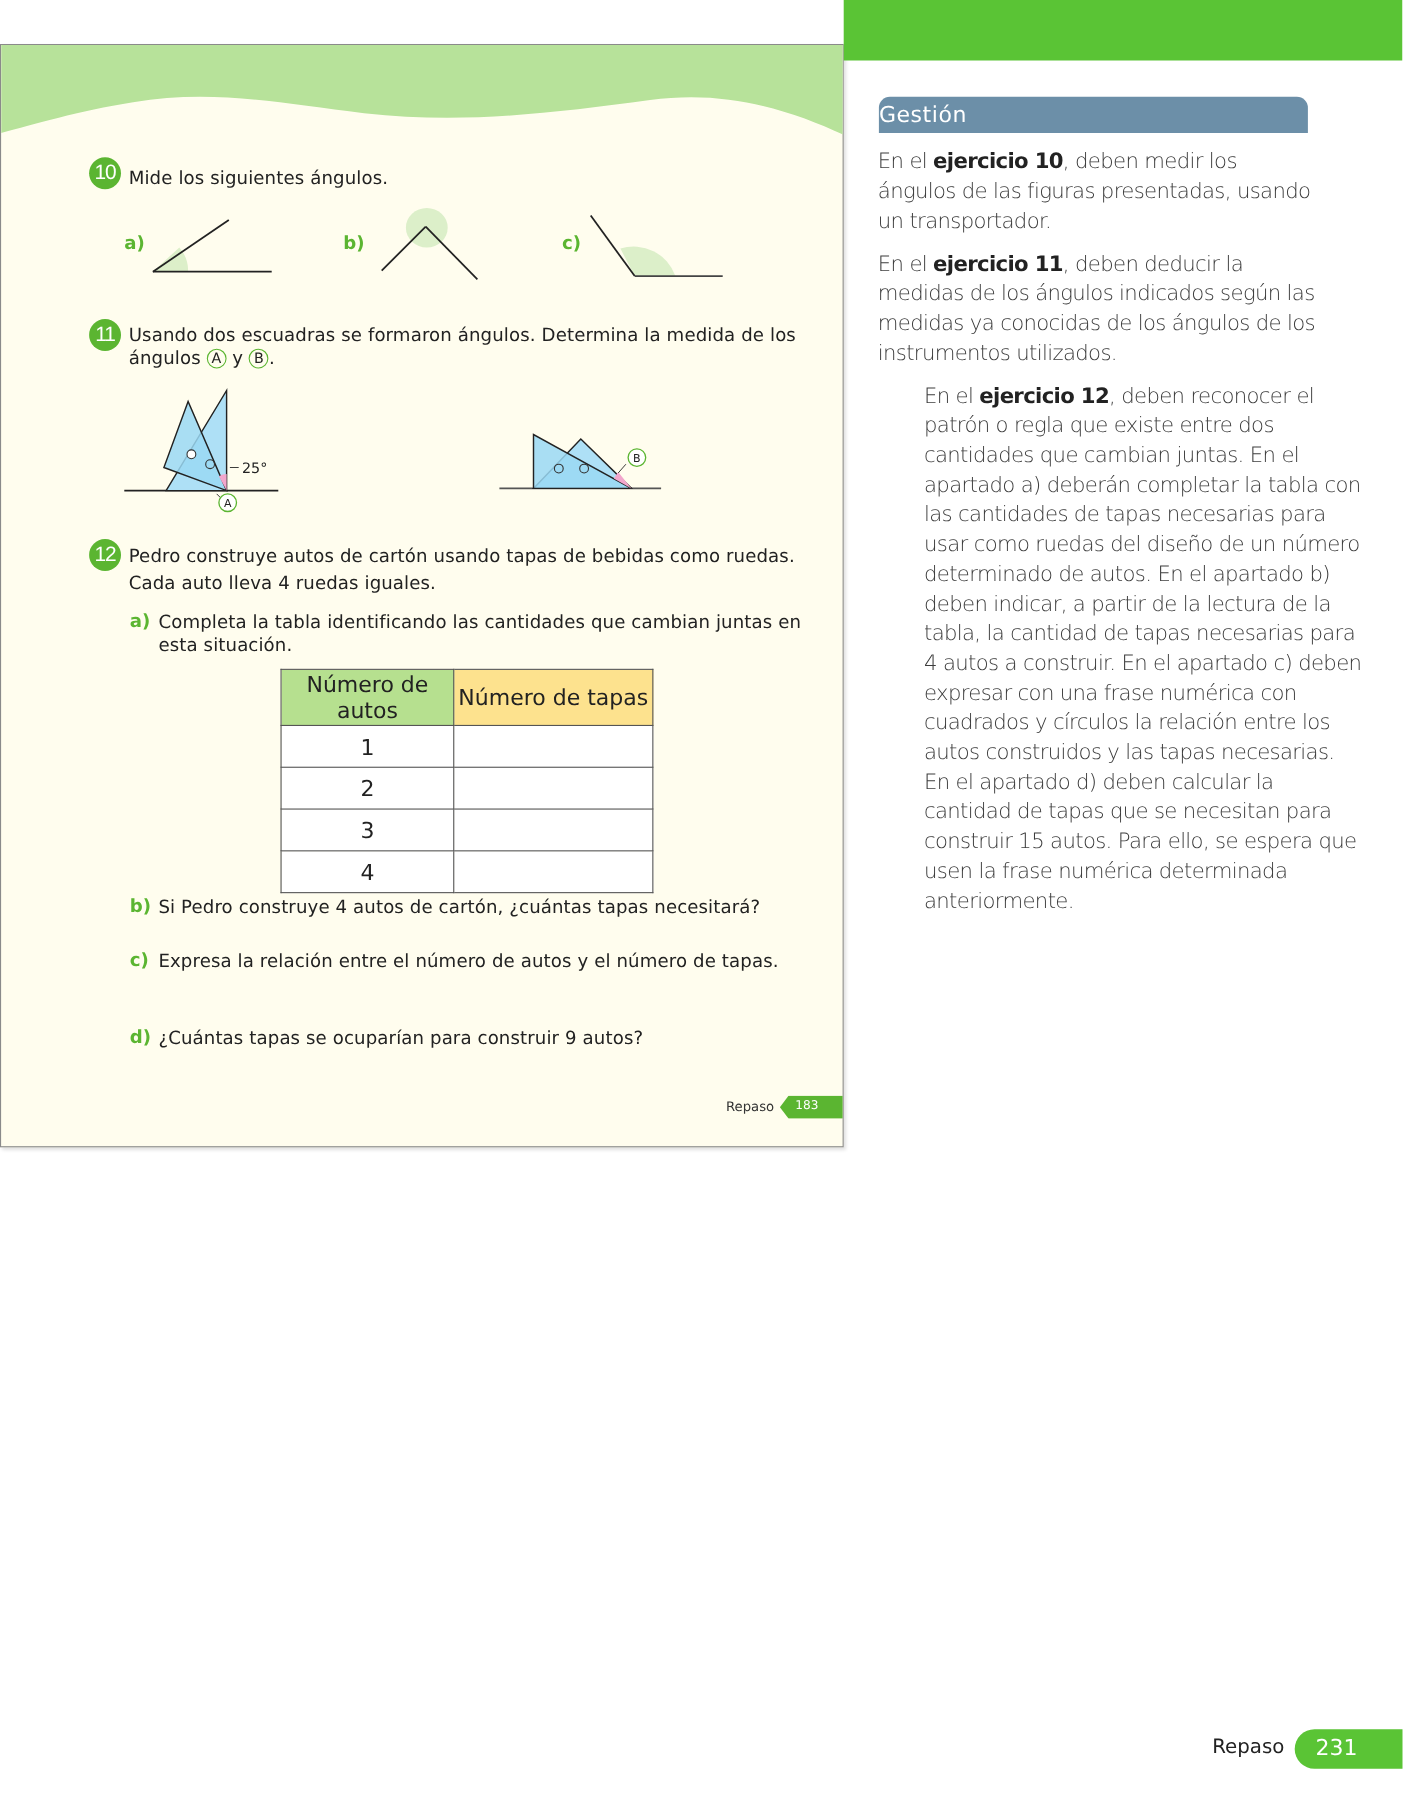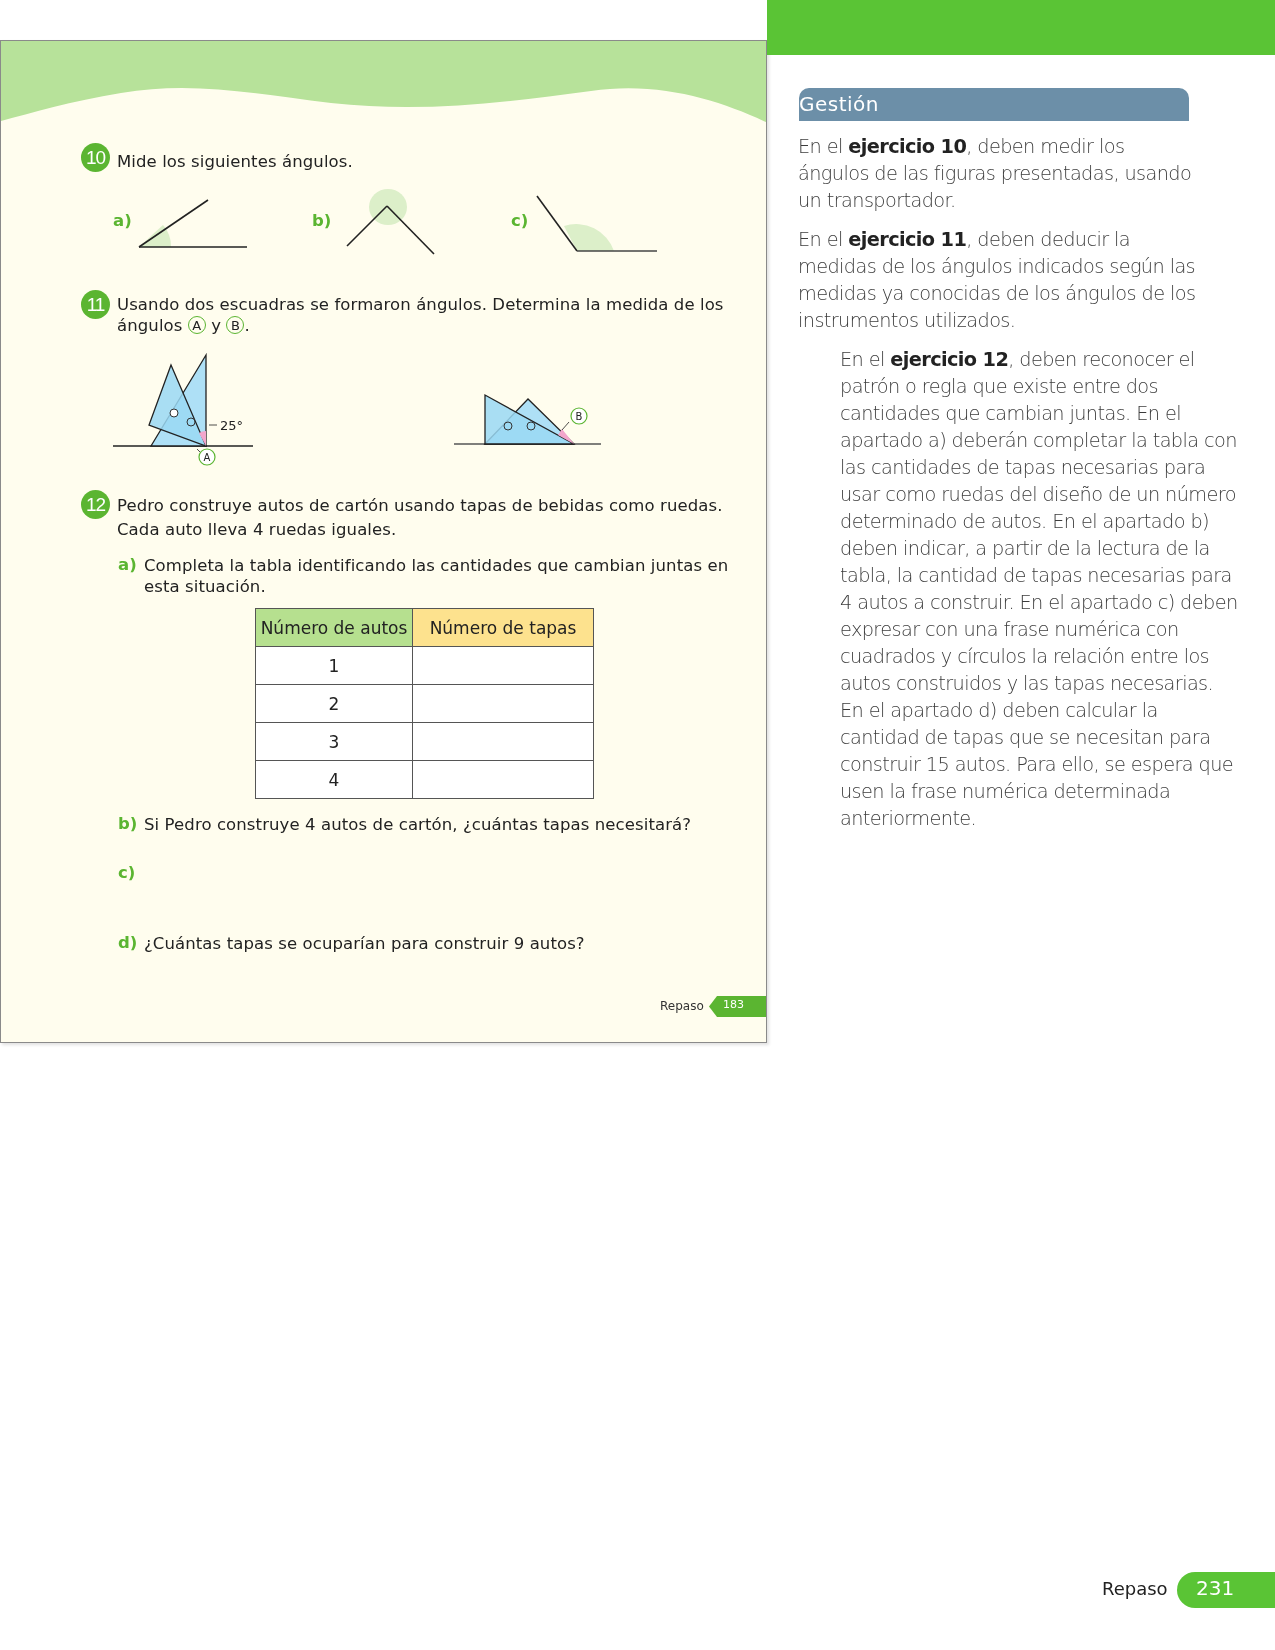--- a/index.html
+++ b/index.html
@@ -13,21 +13,21 @@
   #wave { position:absolute; left:0; top:0; width:767px; height:90px; }
 
   .ex-num { position:absolute; width:29px; height:29px; border-radius:50%; background:#5bb531; color:#fff;
             font-size:19px; line-height:29px; text-align:center; letter-spacing:-1px; font-family:"Liberation Sans", sans-serif; }
   .ex-text { position:absolute; font-size:16.5px; color:#222; line-height:21px; font-family:"DejaVu Sans", sans-serif; letter-spacing:0.1px;}
   .sub-label { position:absolute; font-weight:bold; color:#5bb531; font-size:16.5px; font-family:"DejaVu Sans", sans-serif; }
   .circ-letter { display:inline-block; width:18px; height:18px; border:1.5px solid #5bb531; border-radius:50%;
                  text-align:center; line-height:18px; font-size:13px; color:#222; box-sizing:border-box; vertical-align:1px; }
   svg.fig { position:absolute; overflow:visible; }
 
-  table#cars-table { position:absolute; left:254px; top:567px; border-collapse:collapse; font-size:17px; color:#222; }
+  table#cars-table { position:absolute; left:254px; top:567px; border-collapse:collapse; font-size:20px; color:#222; }
   #cars-table th, #cars-table td { border:1.2px solid #555; height:35px; text-align:center; font-weight:normal; }
   #cars-table th.c1 { background:#b6e08f; width:154px; }
   #cars-table th.c2 { background:#fde28e; width:178px; }
   #cars-table td { background:#ffffff; }
 
   .sq-sym { display:inline-block; width:15px; height:15px; border:1.5px solid #d9286a; vertical-align:-2px; box-sizing:border-box; }
   .ci-sym { display:inline-block; width:16px; height:16px; border:1.5px solid #3a47a8; border-radius:50%; vertical-align:-3px; box-sizing:border-box; }
 
   #student-footer-label { position:absolute; left:659px; top:958px; font-size:12px; color:#333; }
   #student-page-tab { position:absolute; left:708px; top:955px; width:59px; height:21px; background:#5bb531;
@@ -146,20 +146,21 @@
         <td>4</td>
         <td></td>
       </tr>
     </tbody>
   </table>
 
   <div class="sub-label" style="left:117px;top:773px;">b)</div>
   <div class="ex-text" style="left:143px;top:773px;">Si Pedro construye 4 autos de cartón, ¿cuántas tapas necesitará?</div>
 
   <div class="sub-label" style="left:117px;top:822px;">c)</div>
+  <div class="ex-text" style="left:143px;top:822px;">Expresa la relación entre el número de autos y el número de tapas.</div>
 
   <div class="sub-label" style="left:117px;top:892px;">d)</div>
   <div class="ex-text" style="left:143px;top:892px;">¿Cuántas tapas se ocuparían para construir 9 autos?</div>
 
   <div id="student-footer-label">Repaso</div>
   <div id="student-page-tab"></div>
   <div id="student-page-num">183</div>
 </div>
 
 <div id="top-green-bar"></div>

